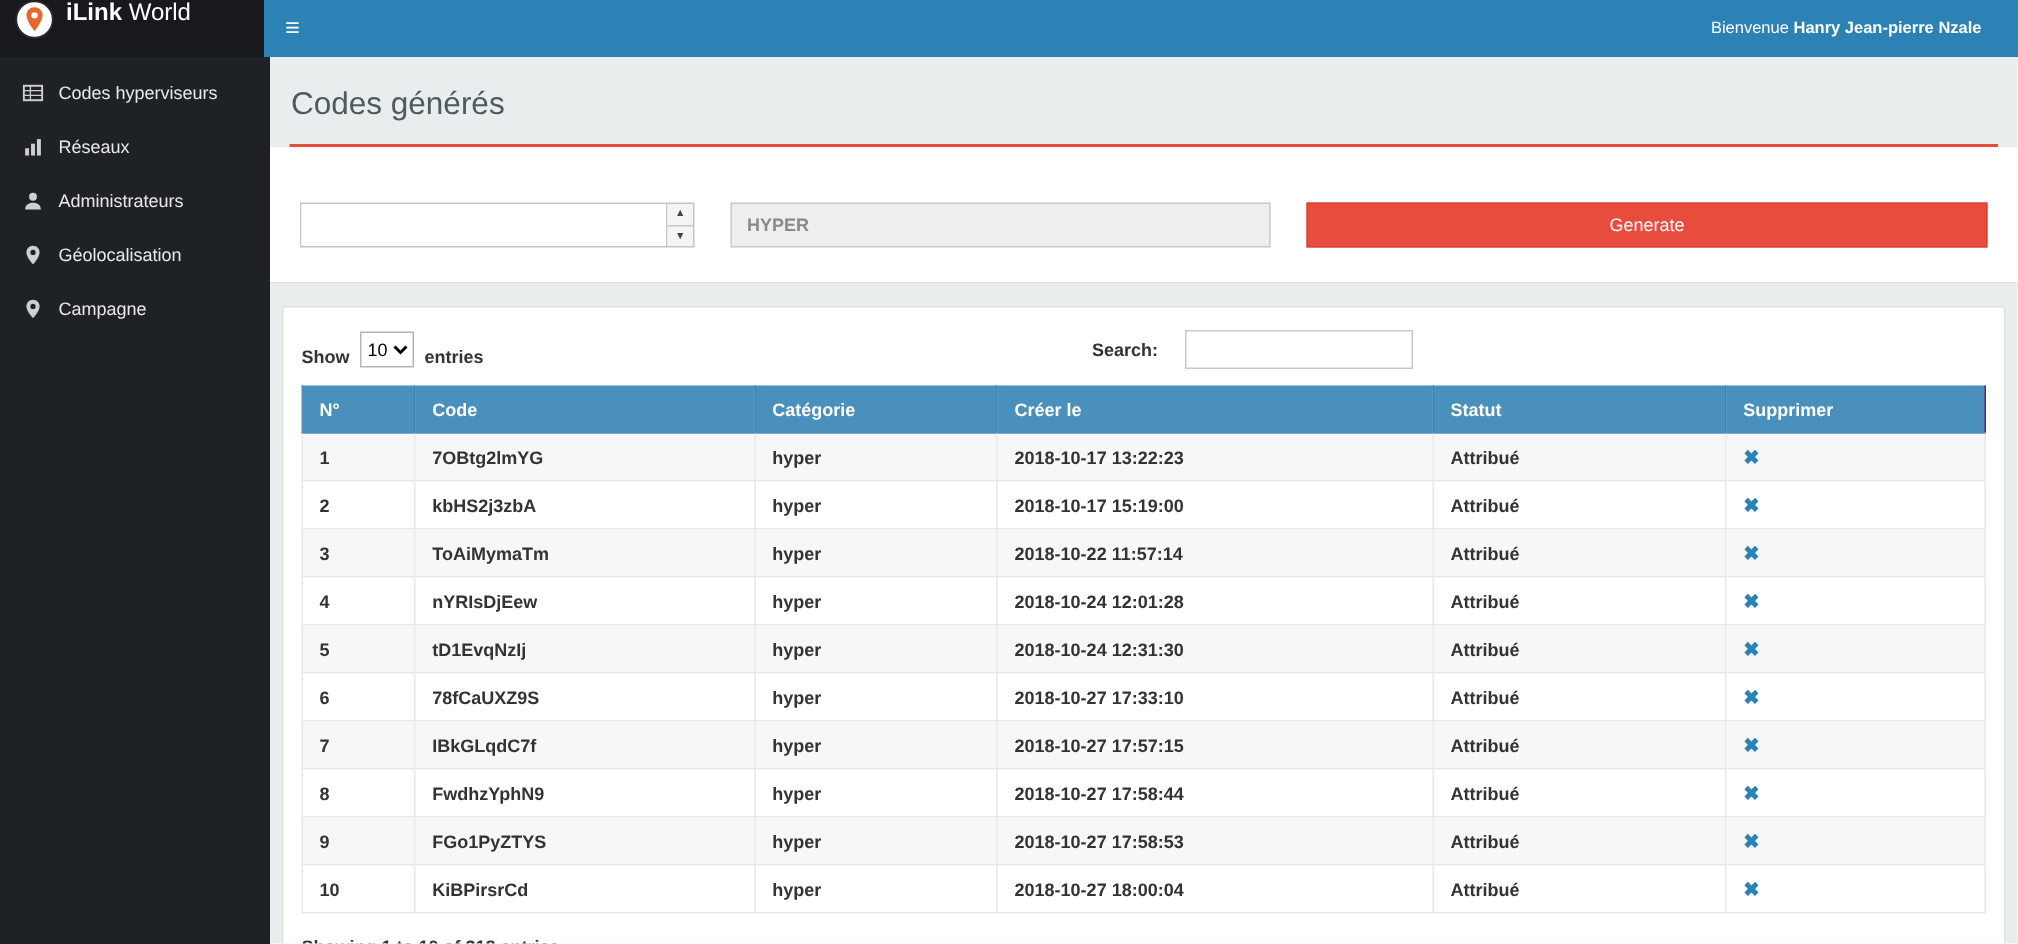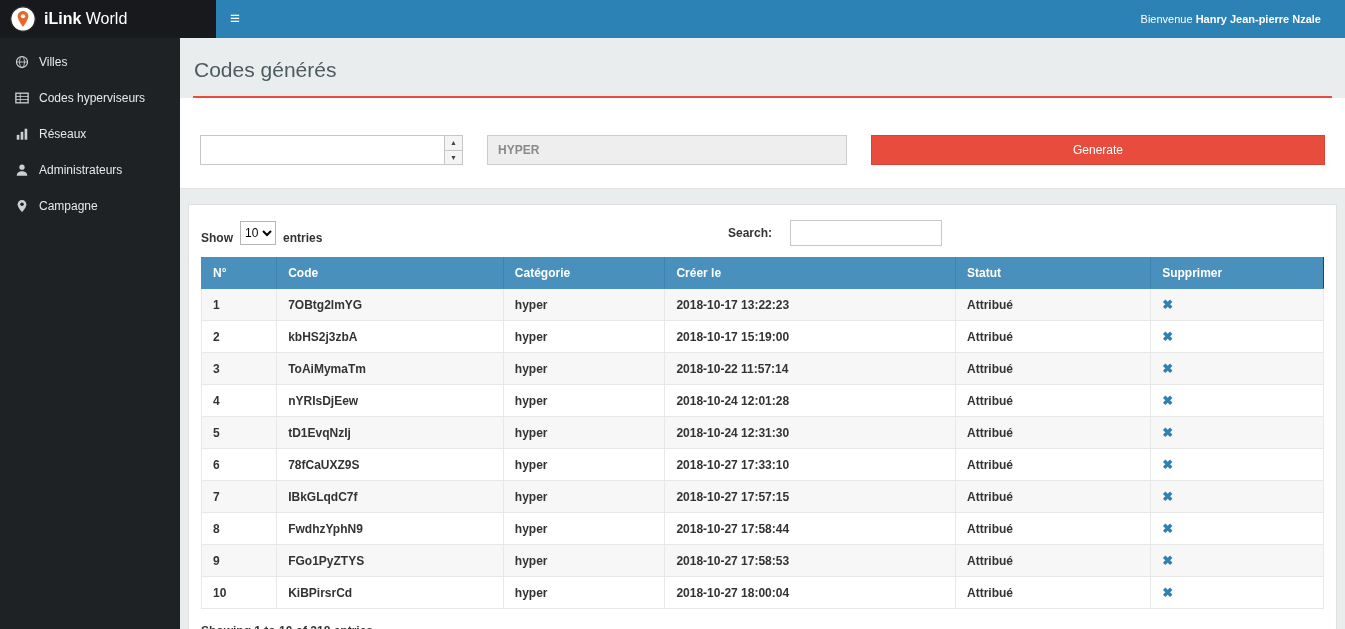--- a/index.html
+++ b/index.html
@@ -1,21 +1,21 @@
 <!DOCTYPE html>
 <html><head>
 <meta charset="utf-8">
 <style>
   *{box-sizing:border-box;margin:0;padding:0}
   html,body{width:1345px;height:629px;overflow:hidden}
   body{font-family:"Liberation Sans",sans-serif;background:#e9edee}
 
   
   .topbar{position:fixed;top:0;left:0;width:1345px;height:38px;background:#2d82b5;display:flex;align-items:stretch;z-index:10}
-  .brand{width:216px;height:38px;background:#17191c;color:#fff;display:flex;align-items:center;gap:8px;padding:0 10px;flex:none}
+  .brand{width:176px;height:38px;background:#17191c;color:#fff;display:flex;align-items:flex-start;gap:8px;padding:0 10px;flex:none}
   .brand-text{font-size:16px;white-space:nowrap}
   .brand-bold{font-weight:bold}
   .logo{width:26px;height:26px;flex:none}
   .menu-toggle{color:#fff;font-size:17px;line-height:38px;padding:0 14px;cursor:pointer}
   .welcome{margin-left:auto;color:#fff;font-size:11px;line-height:38px;padding-right:24px}
   .welcome .uname{font-weight:bold}
 
   
   .sidebar{position:fixed;top:38px;left:0;bottom:0;width:180px;background:#1f2225;padding-top:6px}
   .side-item{display:flex;align-items:center;gap:10px;padding:11px 15px;color:#e8e8e8;font-size:12px;cursor:pointer}
@@ -71,30 +71,20 @@
     <span class="brand-text"><span class="brand-bold">iLink</span> <span>World</span></span>
   </div>
   <span class="menu-toggle">≡</span>
   <span class="welcome"><span>Bienvenue</span> <span class="uname">Hanry Jean-pierre Nzale</span></span>
 </header>
 
 <nav class="sidebar">
     <div class="side-item">
       <span class="side-icon">
         <svg viewBox="0 0 16 16">
-          <circle cx="8" cy="8" r="6.3" fill="none" stroke="currentColor" stroke-width="1.4"></circle>
-          <ellipse cx="8" cy="8" rx="2.8" ry="6.3" fill="none" stroke="currentColor" stroke-width="1"></ellipse>
-          <line x1="1.7" y1="8" x2="14.3" y2="8" stroke="currentColor" stroke-width="1"></line>
-        </svg>
-      </span>
-      <span>Villes</span>
-    </div>
-    <div class="side-item">
-      <span class="side-icon">
-        <svg viewBox="0 0 16 16">
           <rect x="1" y="2.5" width="14" height="11" fill="none" stroke="currentColor" stroke-width="1.5"></rect>
           <line x1="1" y1="6.2" x2="15" y2="6.2" stroke="currentColor"></line>
           <line x1="1" y1="9.8" x2="15" y2="9.8" stroke="currentColor"></line>
           <line x1="6" y1="2.5" x2="6" y2="13.5" stroke="currentColor"></line>
         </svg>
       </span>
       <span>Codes hyperviseurs</span>
     </div>
     <div class="side-item">
       <span class="side-icon">
@@ -107,20 +97,29 @@
       <span>Réseaux</span>
     </div>
     <div class="side-item">
       <span class="side-icon">
         <svg viewBox="0 0 16 16">
           <circle cx="8" cy="4.8" r="3" fill="currentColor"></circle>
           <path d="M2 14.5c0-3.4 2.7-5.1 6-5.1s6 1.7 6 5.1z" fill="currentColor"></path>
         </svg>
       </span>
       <span>Administrateurs</span>
+    </div>
+    <div class="side-item">
+      <span class="side-icon">
+        <svg viewBox="0 0 16 16">
+          <path d="M8 1C5.2 1 3 3.2 3 6c0 3.8 5 9 5 9s5-5.2 5-9c0-2.8-2.2-5-5-5z" fill="currentColor"></path>
+          <circle cx="8" cy="6" r="2" fill="#1f2225"></circle>
+        </svg>
+      </span>
+      <span>Géolocalisation</span>
     </div>
     <div class="side-item">
       <span class="side-icon">
         <svg viewBox="0 0 16 16">
           <path d="M8 1C5.2 1 3 3.2 3 6c0 3.8 5 9 5 9s5-5.2 5-9c0-2.8-2.2-5-5-5z" fill="currentColor"></path>
           <circle cx="8" cy="6" r="2" fill="#1f2225"></circle>
         </svg>
       </span>
       <span>Campagne</span>
     </div>

